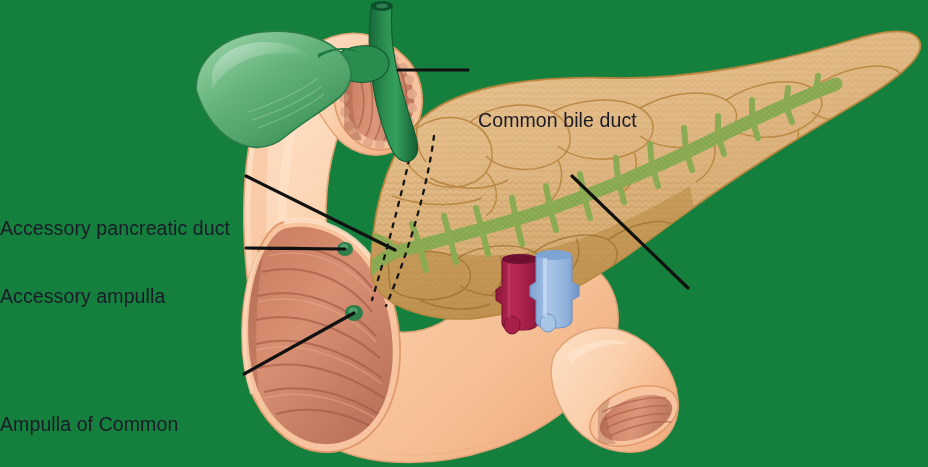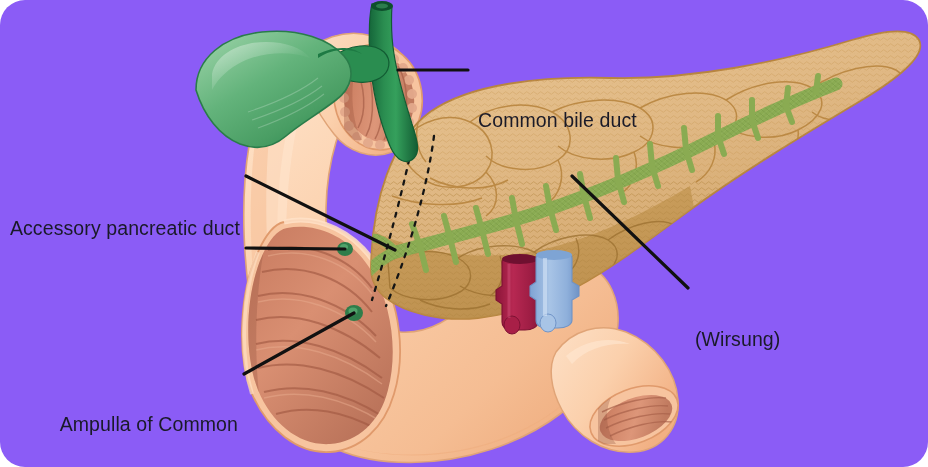--- a/index.html
+++ b/index.html
@@ -4,42 +4,41 @@
 <style>
   html, body {
     margin: 0;
     padding: 0;
     background: #ffffff;
   }
   #figure {
     position: relative;
     width: 928px;
     height: 467px;
-    background: #8b5cf6;
+    background: #15803d;
     overflow: hidden;
     font-family: "Liberation Sans", sans-serif;
-    border-radius: 25px;
   }
   #art {
     position: absolute;
     left: 0;
     top: 0;
     width: 928px;
     height: 467px;
   }
   .label {
     position: absolute;
     color: #1a1a28;
     font-family: "Liberation Sans", sans-serif;
     font-size: 19.5px;
     line-height: 25px;
     white-space: pre;
     letter-spacing: 0.1px;
   }
-  .label.right-align { text-align: right; }
+  .label.right-align { }
   .label.left-align  { text-align: left; }
 </style>
 </head>
 <body>
 
 <div id="figure">
 
   <svg id="art" viewBox="0 0 928 467" xmlns="http://www.w3.org/2000/svg">
     <defs>
       <linearGradient id="gbGrad" x1="0.15" y1="0.1" x2="0.85" y2="0.95">
@@ -397,22 +396,24 @@
   </svg>
 
   <div class="label left-align" style="left:478px; top:58px;">
     <div>Common bile duct</div>
   </div>
 
   <div class="label right-align" style="left:0px; top:166px; width:240px;">
     <div>Accessory pancreatic duct</div>
   </div>
 
+  <div class="label right-align" style="left:0px; top:234px; width:240px;">
+    <div>Accessory ampulla</div>
+  </div>
 
   <div class="label left-align" style="left:695px; top:277px;">
-    <div>(Wirsung)</div>
   </div>
 
   <div class="label right-align" style="left:0px; top:362px; width:238px;">
     <div>Ampulla of Common</div>
   </div>
 
 </div>
 
 </body></html>

